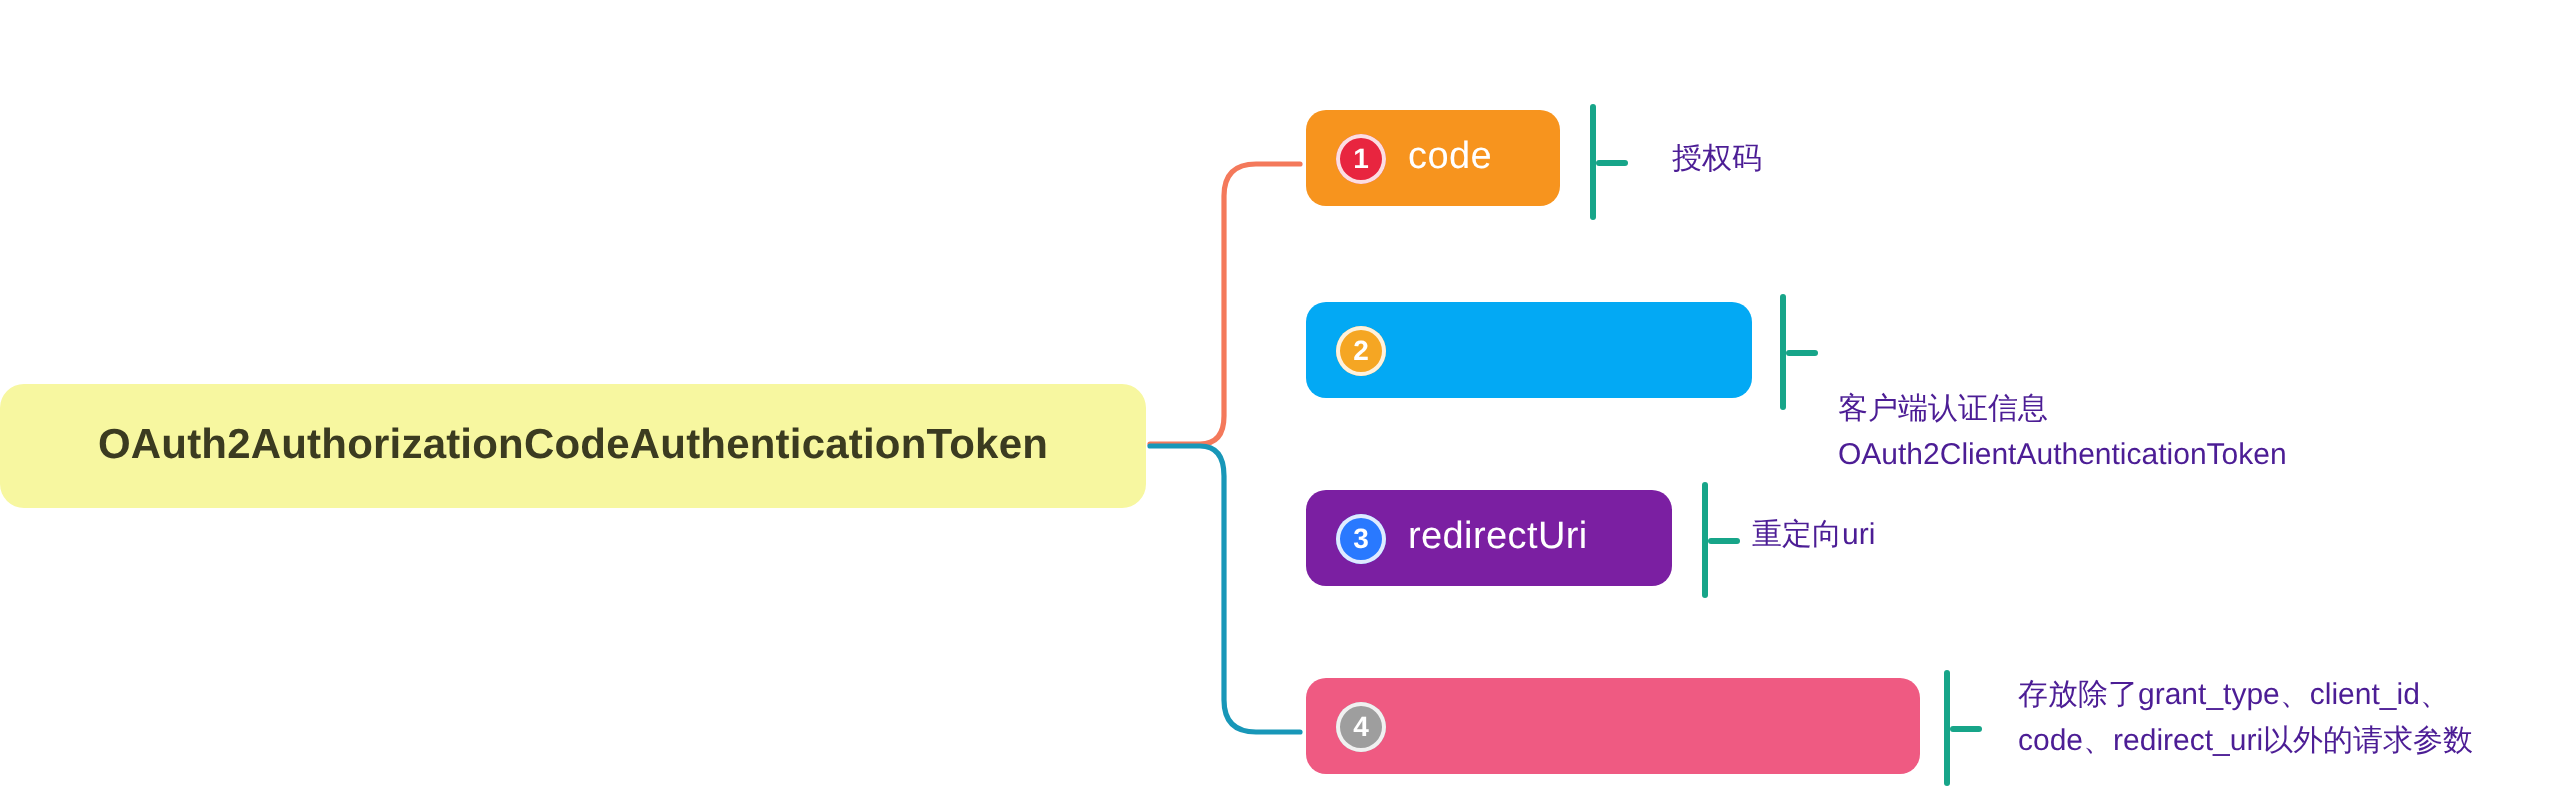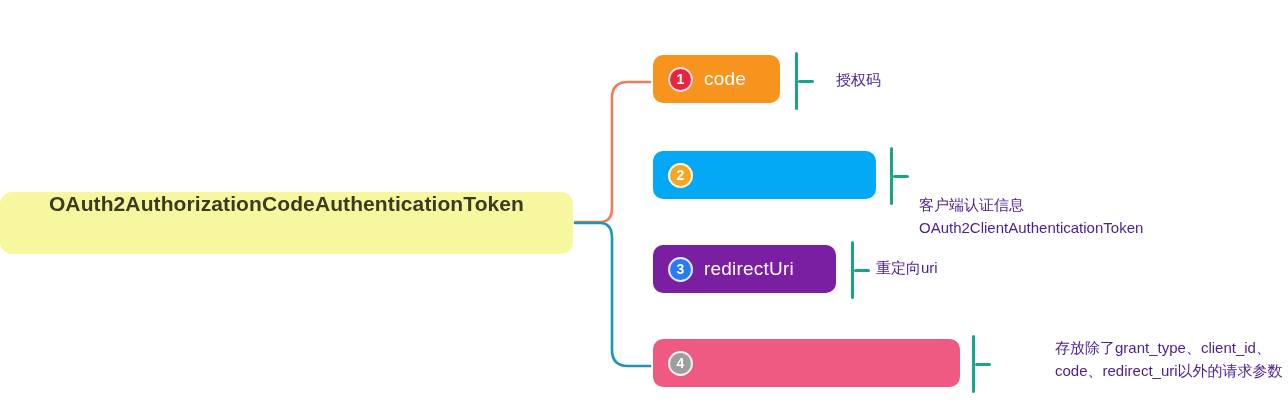--- a/index.html
+++ b/index.html
@@ -21,21 +21,21 @@
   
   .root-node {
     position: absolute;
     left: 0px;
     top: 192px;
     width: 573px;
     height: 62px;
     background: #f7f7a0;
     border-radius: 12px;
     display: flex;
-    align-items: flex-start;
+    align-items: center;
     justify-content: center;
     box-sizing: border-box;
   }
   .root-label {
     font-size: 21px;
     font-weight: 700;
     color: #3b3b20;
     letter-spacing: 0.1px;
     white-space: nowrap;
   }
@@ -126,21 +126,21 @@
     position: absolute;
     font-size: 15px;
     color: #4c1d95;
     line-height: 1.5;
     white-space: pre-line;
     font-family: "Liberation Sans", "DejaVu Sans", sans-serif;
   }
   #anno-1 { left: 836px; top: 69px; }
   #anno-2 { left: 919px; top: 150px; margin-top: 44px; }
   #anno-3 { left: 876px; top: 257px; }
-  #anno-4 { left: 1009px; top: 337px; margin-left: 46px; }
+  #anno-4 { left: 1009px; top: 337px; }
 
   
   .watermark {
     position: absolute;
     left: 1095px;
     top: 377px;
     font-size: 15px;
     color: #c9c9c9;
     white-space: nowrap;
     user-select: none;

